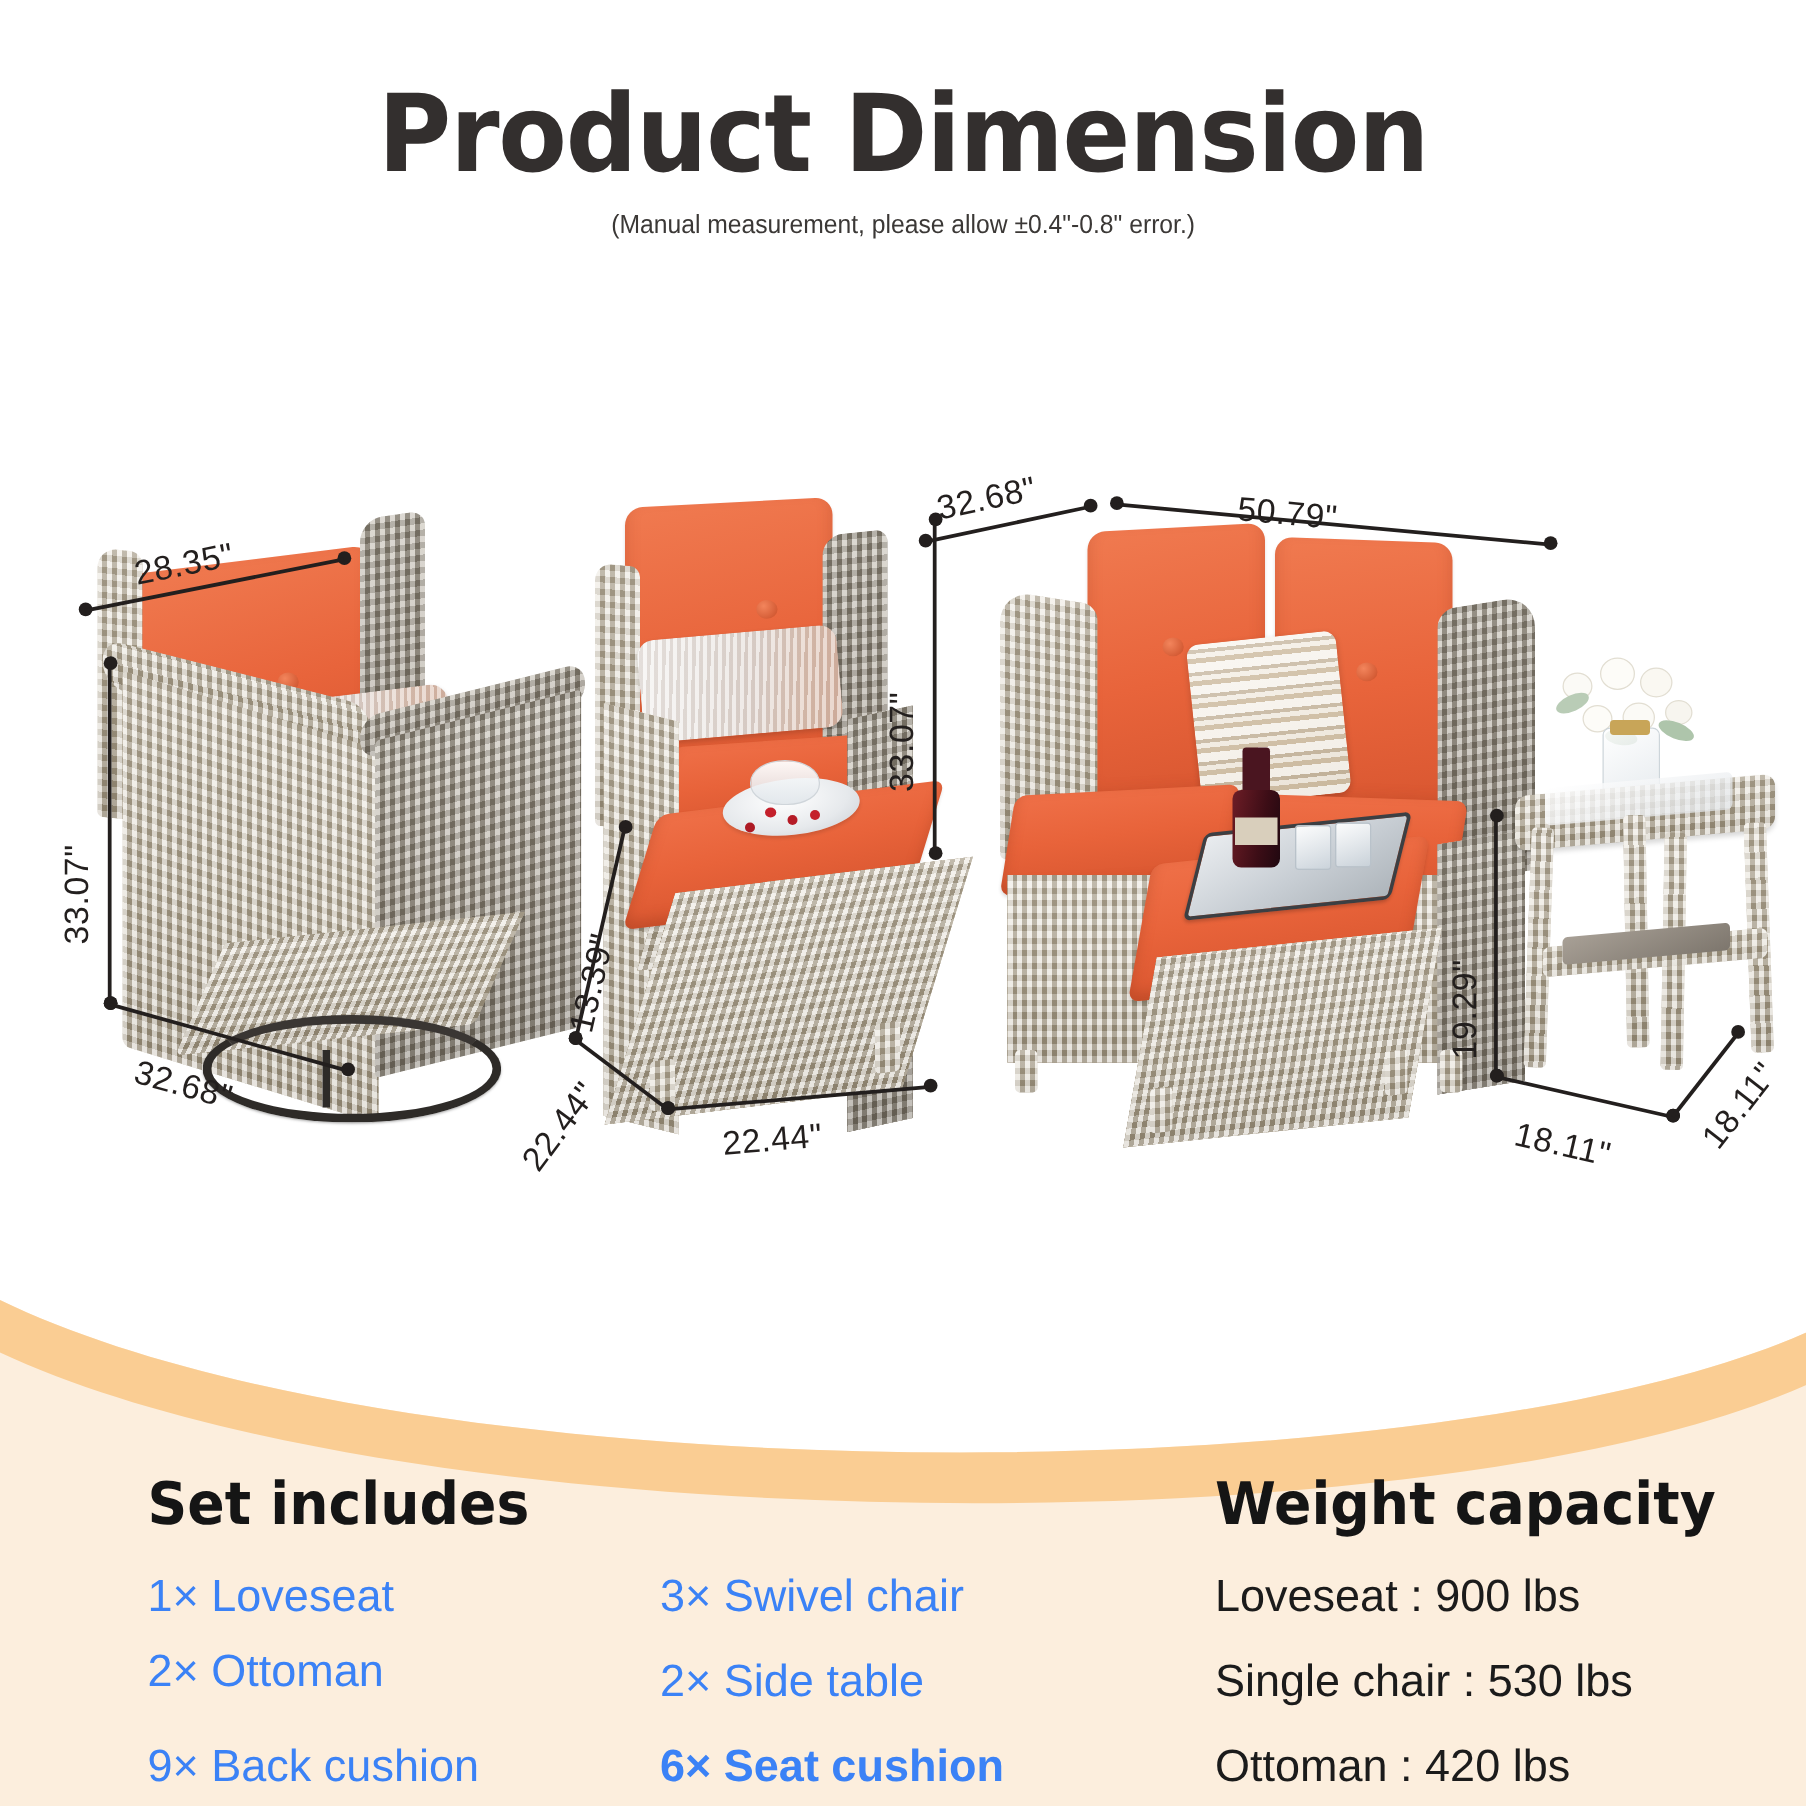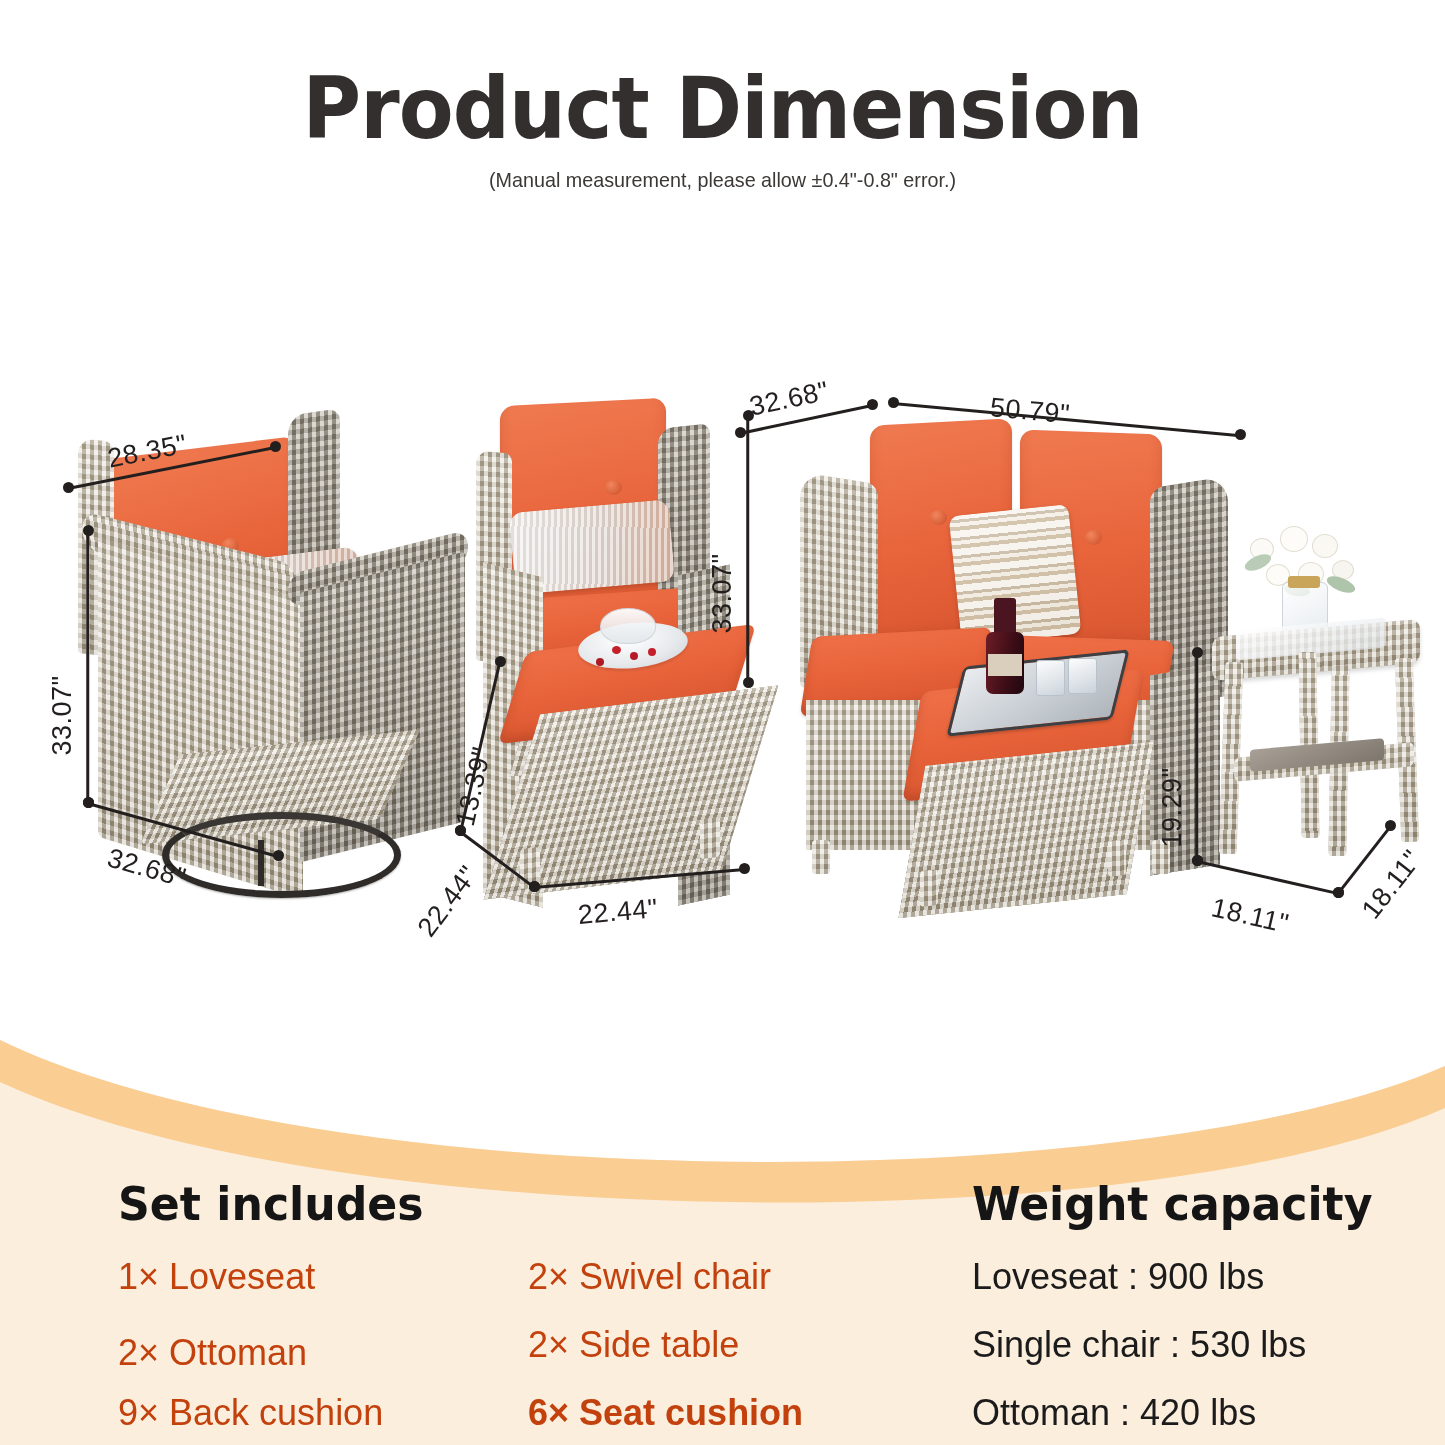--- a/index.html
+++ b/index.html
@@ -91,21 +91,21 @@
   
   .bottom{position:absolute;left:0;top:1004px;width:1445px;height:441px;overflow:hidden;}
   .bottom-bg{position:absolute;inset:0;background:#fceedd;}
   .wave-svg{position:absolute;top:0;left:0;}
 
   .col-head{
     font-family:"DejaVu Sans","Liberation Sans",sans-serif;
     font-weight:bold;font-size:47px;color:#151515;
     transform:scaleX(0.94);transform-origin:0 50%;
   }
-  .li{font-size:36px;color:#c2410c;white-space:nowrap;}
+  .li{font-size:36px;color:#3b82f6;white-space:nowrap;}
   .wcap-li{font-size:36px;color:#1b1b1b;white-space:nowrap;}
 </style>
 </head>
 <body>
 
 <div class="page">
 
   <div class="header">
     <div class="title">Product Dimension</div>
     <div class="subtitle">(Manual measurement, please allow ±0.4"-0.8" error.)</div>
@@ -344,26 +344,26 @@
     <div class="bottom-bg"></div>
     <svg class="wave-svg" width="1445" height="200" viewBox="0 0 1445 200">
       <path d="M0,0 L1445,0 L1445,62 C1150,192 330,196 0,36 Z" fill="#ffffff"></path>
       <path d="M0,36 C330,196 1150,192 1445,62 L1445,104 C1150,236 330,232 0,78 Z" fill="#facd93"></path>
     </svg>
 
     <div style="position:absolute;left:118px;top:172px;" class="col-head">Set includes</div>
 
     <div>
       <div class="li" style="position:absolute;left:118px;top:252px;">1× Loveseat</div>
-      <div class="li" style="position:absolute;left:118px;top:328px;">2× Ottoman</div>
+      <div class="li" style="position:absolute;left:118px;top:312px;">2× Ottoman</div>
       <div class="li" style="position:absolute;left:118px;top:388px;">9× Back cushion</div>
     </div>
 
     <div>
-      <div class="li" style="position:absolute;left:528px;top:252px;">2× Swivel chair</div>
+      <div class="li" style="position:absolute;left:528px;top:252px;">3× Swivel chair</div>
       <div class="li" style="position:absolute;left:528px;top:320px;">2× Side table</div>
       <div class="li" style="position:absolute;left:528px;top:388px;font-weight:bold;">6× Seat cushion</div>
     </div>
 
     <div style="position:absolute;left:972px;top:172px;" class="col-head">Weight capacity</div>
 
     <div>
       <div class="wcap-li" style="position:absolute;left:972px;top:252px;">Loveseat : 900 lbs</div>
       <div class="wcap-li" style="position:absolute;left:972px;top:320px;">Single chair : 530 lbs</div>
       <div class="wcap-li" style="position:absolute;left:972px;top:388px;">Ottoman :  420 lbs</div>

